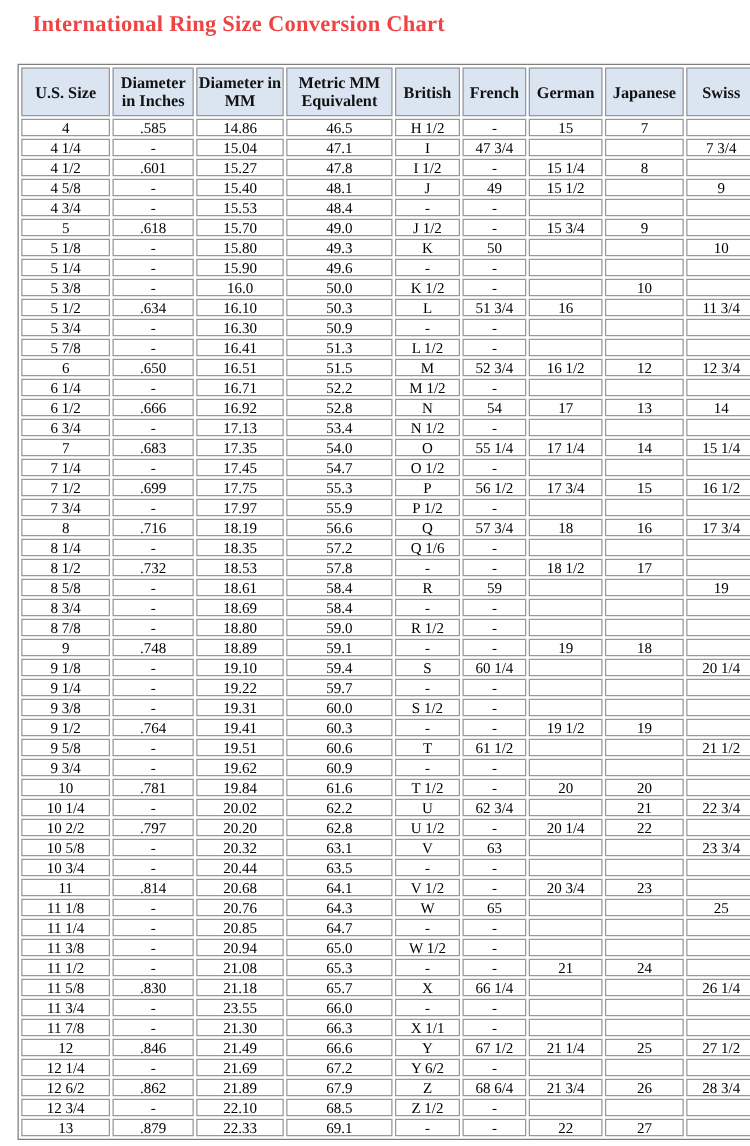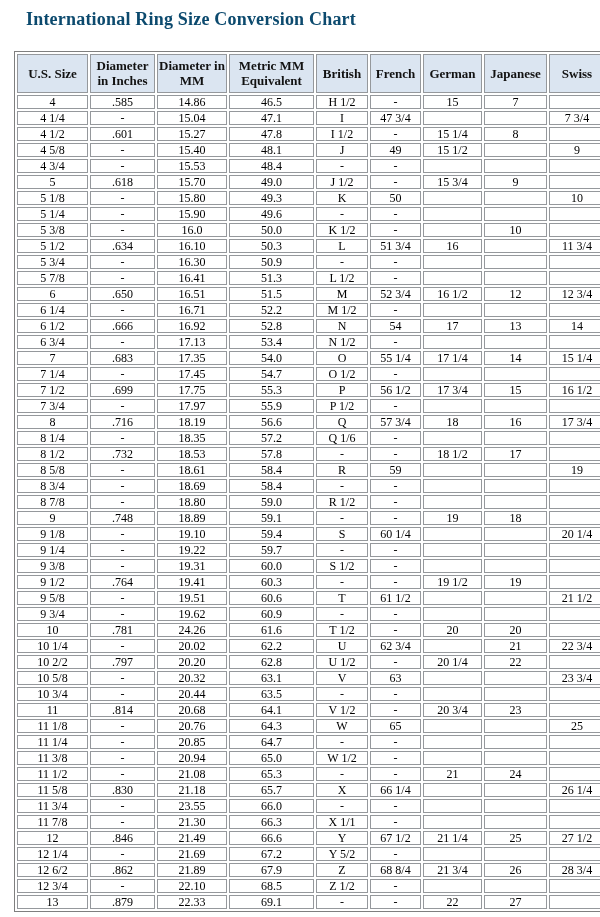--- a/index.html
+++ b/index.html
@@ -16,21 +16,21 @@
     width: 600px;
     height: 917px;
     background: #ffffff;
     overflow: hidden;
   }
   h1.title {
     margin: 0;
     padding: 9px 0 0 26px;
     font-size: 18px;
     font-weight: bold;
-    color: #0c4a6e;
+    color: #ef4444;
     letter-spacing: 0.2px;
   }
   table.ring-table {
     margin: 21px 0 0 14px;
     border-collapse: separate;
     border-spacing: 2px;
     border: 1px solid #7f7f7f;
     table-layout: fixed;
     width: 573px;
     background: #ffffff;
@@ -460,21 +460,21 @@
           <td>60.9</td>
           <td>-</td>
           <td>-</td>
           <td></td>
           <td></td>
           <td></td>
         </tr>
         <tr>
           <td>10</td>
           <td>.781</td>
-          <td>24.26</td>
+          <td>19.84</td>
           <td>61.6</td>
           <td>T 1/2</td>
           <td>-</td>
           <td>20</td>
           <td>20</td>
           <td></td>
         </tr>
         <tr>
           <td>10 1/4</td>
           <td>-</td>
@@ -616,33 +616,33 @@
           <td>67 1/2</td>
           <td>21 1/4</td>
           <td>25</td>
           <td>27 1/2</td>
         </tr>
         <tr>
           <td>12 1/4</td>
           <td>-</td>
           <td>21.69</td>
           <td>67.2</td>
-          <td>Y 5/2</td>
+          <td>Y 6/2</td>
           <td>-</td>
           <td></td>
           <td></td>
           <td></td>
         </tr>
         <tr>
           <td>12 6/2</td>
           <td>.862</td>
           <td>21.89</td>
           <td>67.9</td>
           <td>Z</td>
-          <td>68 8/4</td>
+          <td>68 6/4</td>
           <td>21 3/4</td>
           <td>26</td>
           <td>28 3/4</td>
         </tr>
         <tr>
           <td>12 3/4</td>
           <td>-</td>
           <td>22.10</td>
           <td>68.5</td>
           <td>Z 1/2</td>

